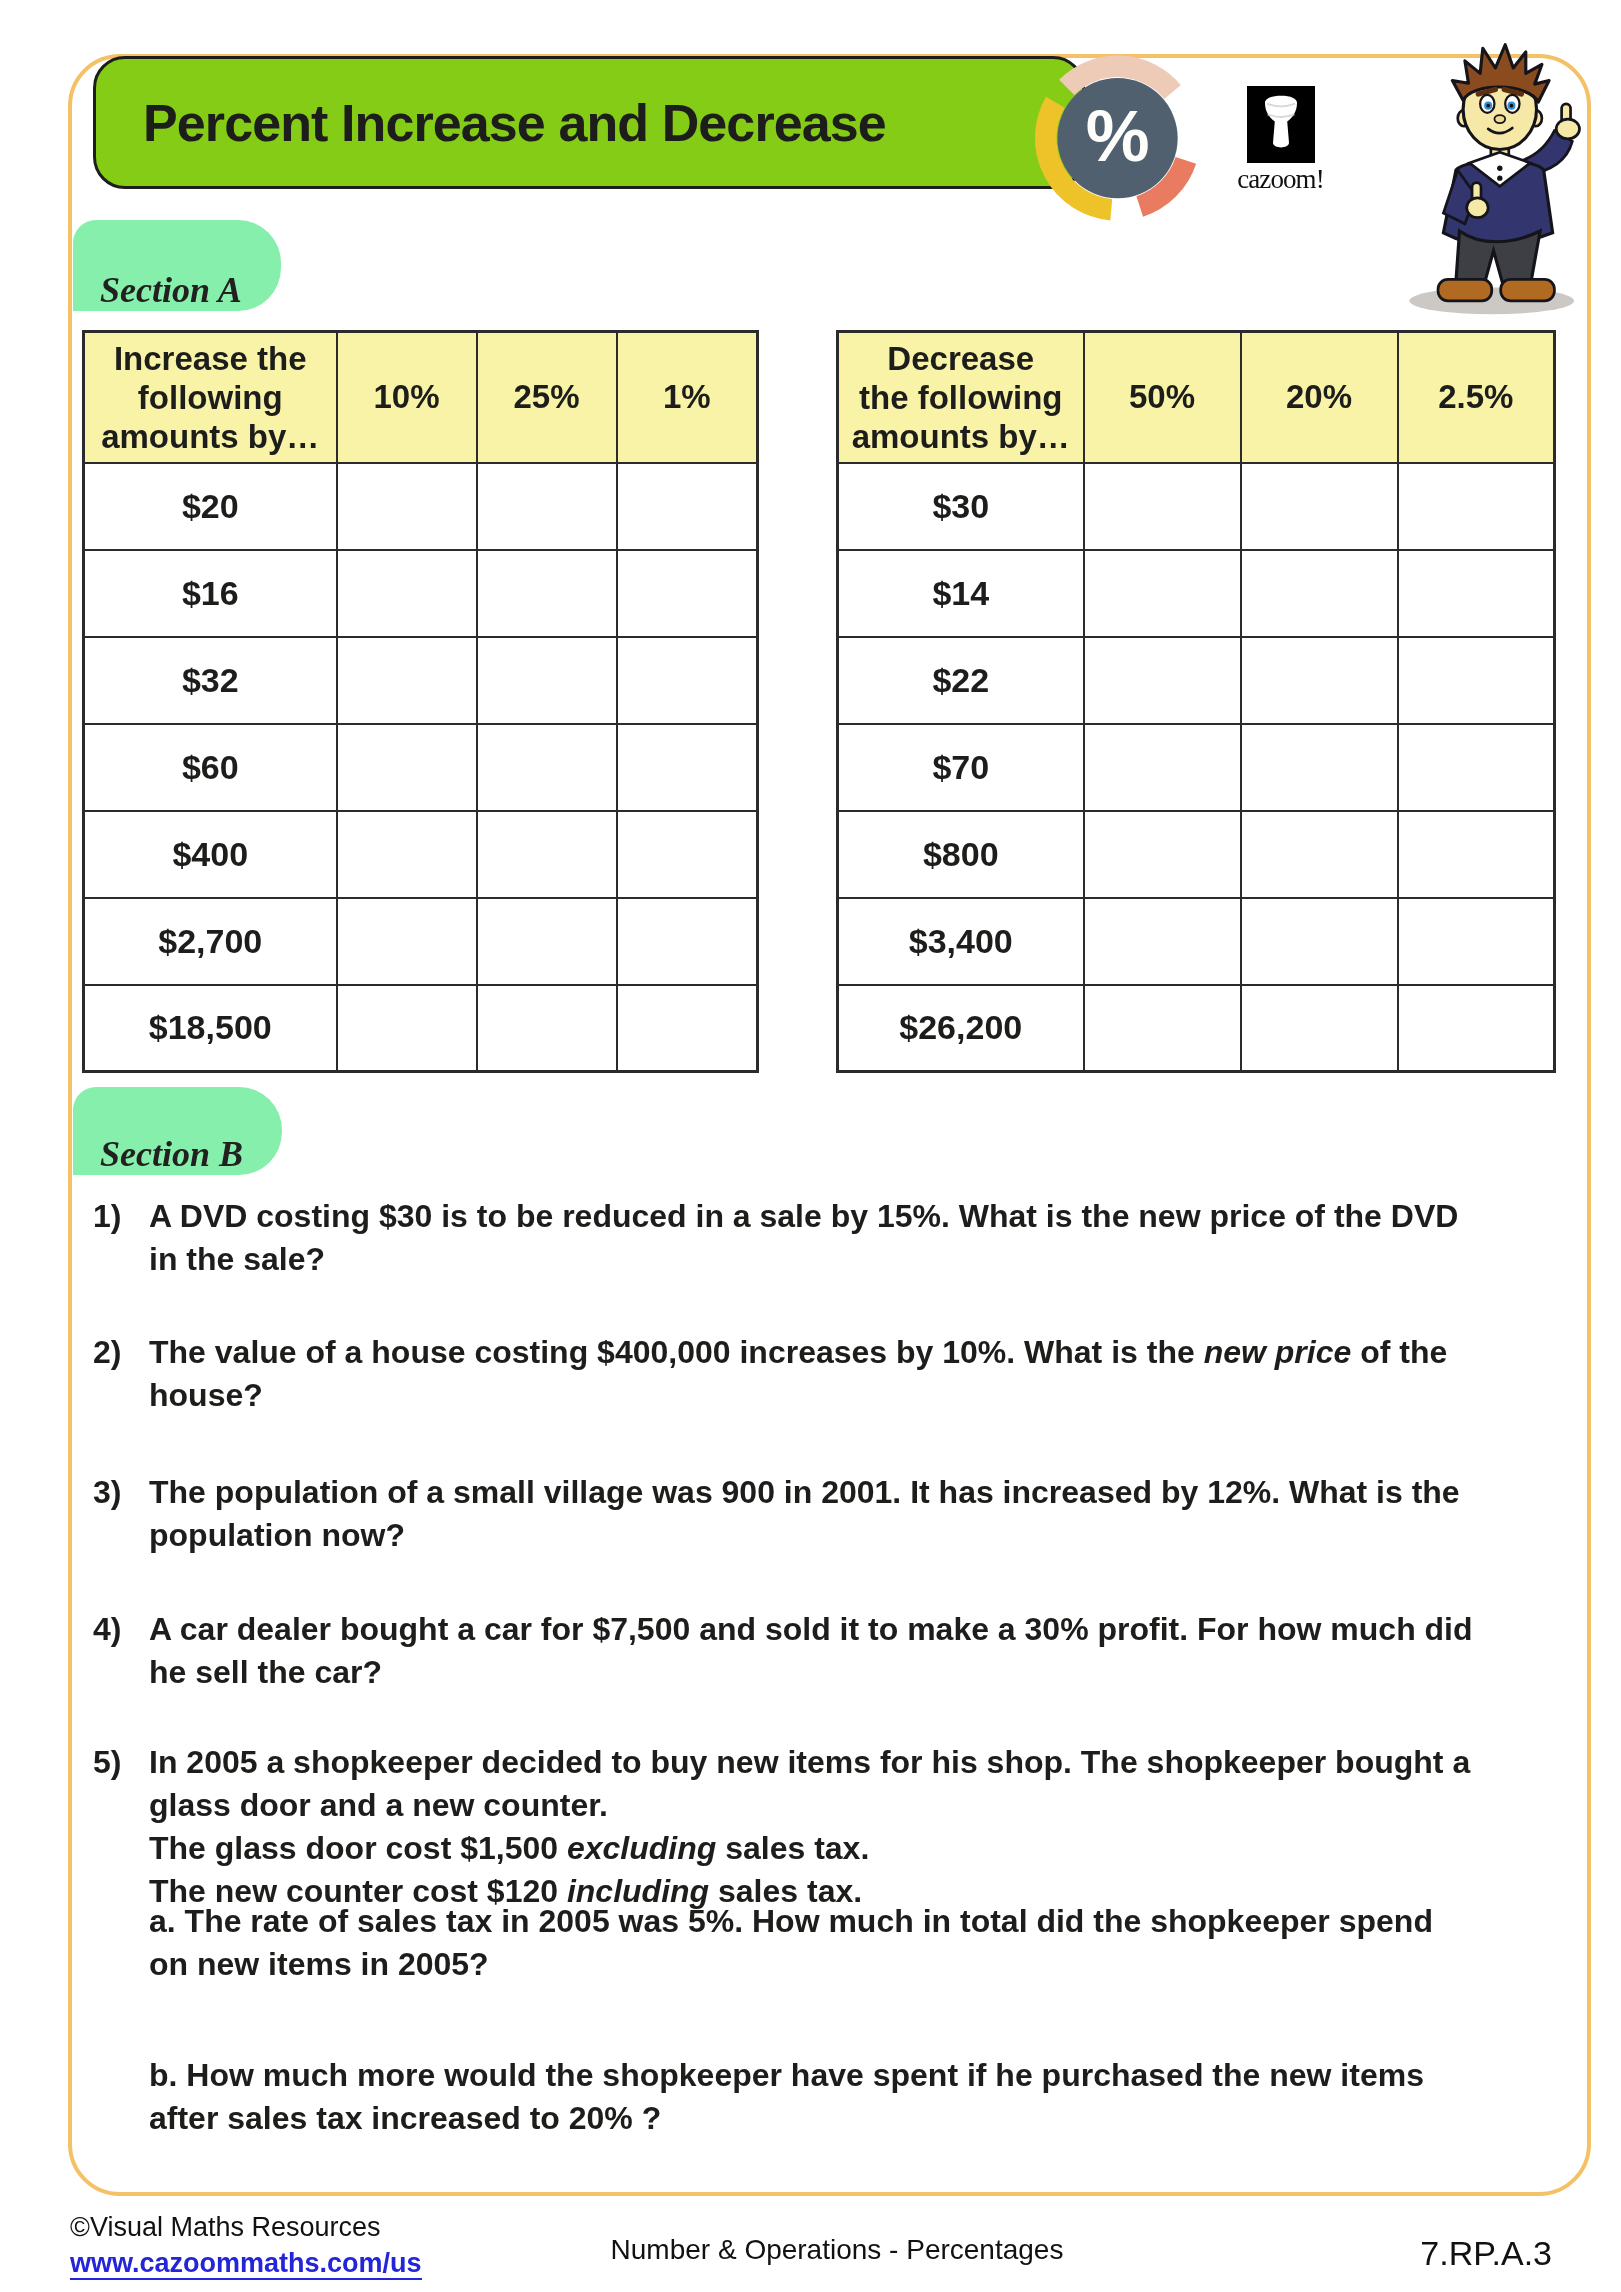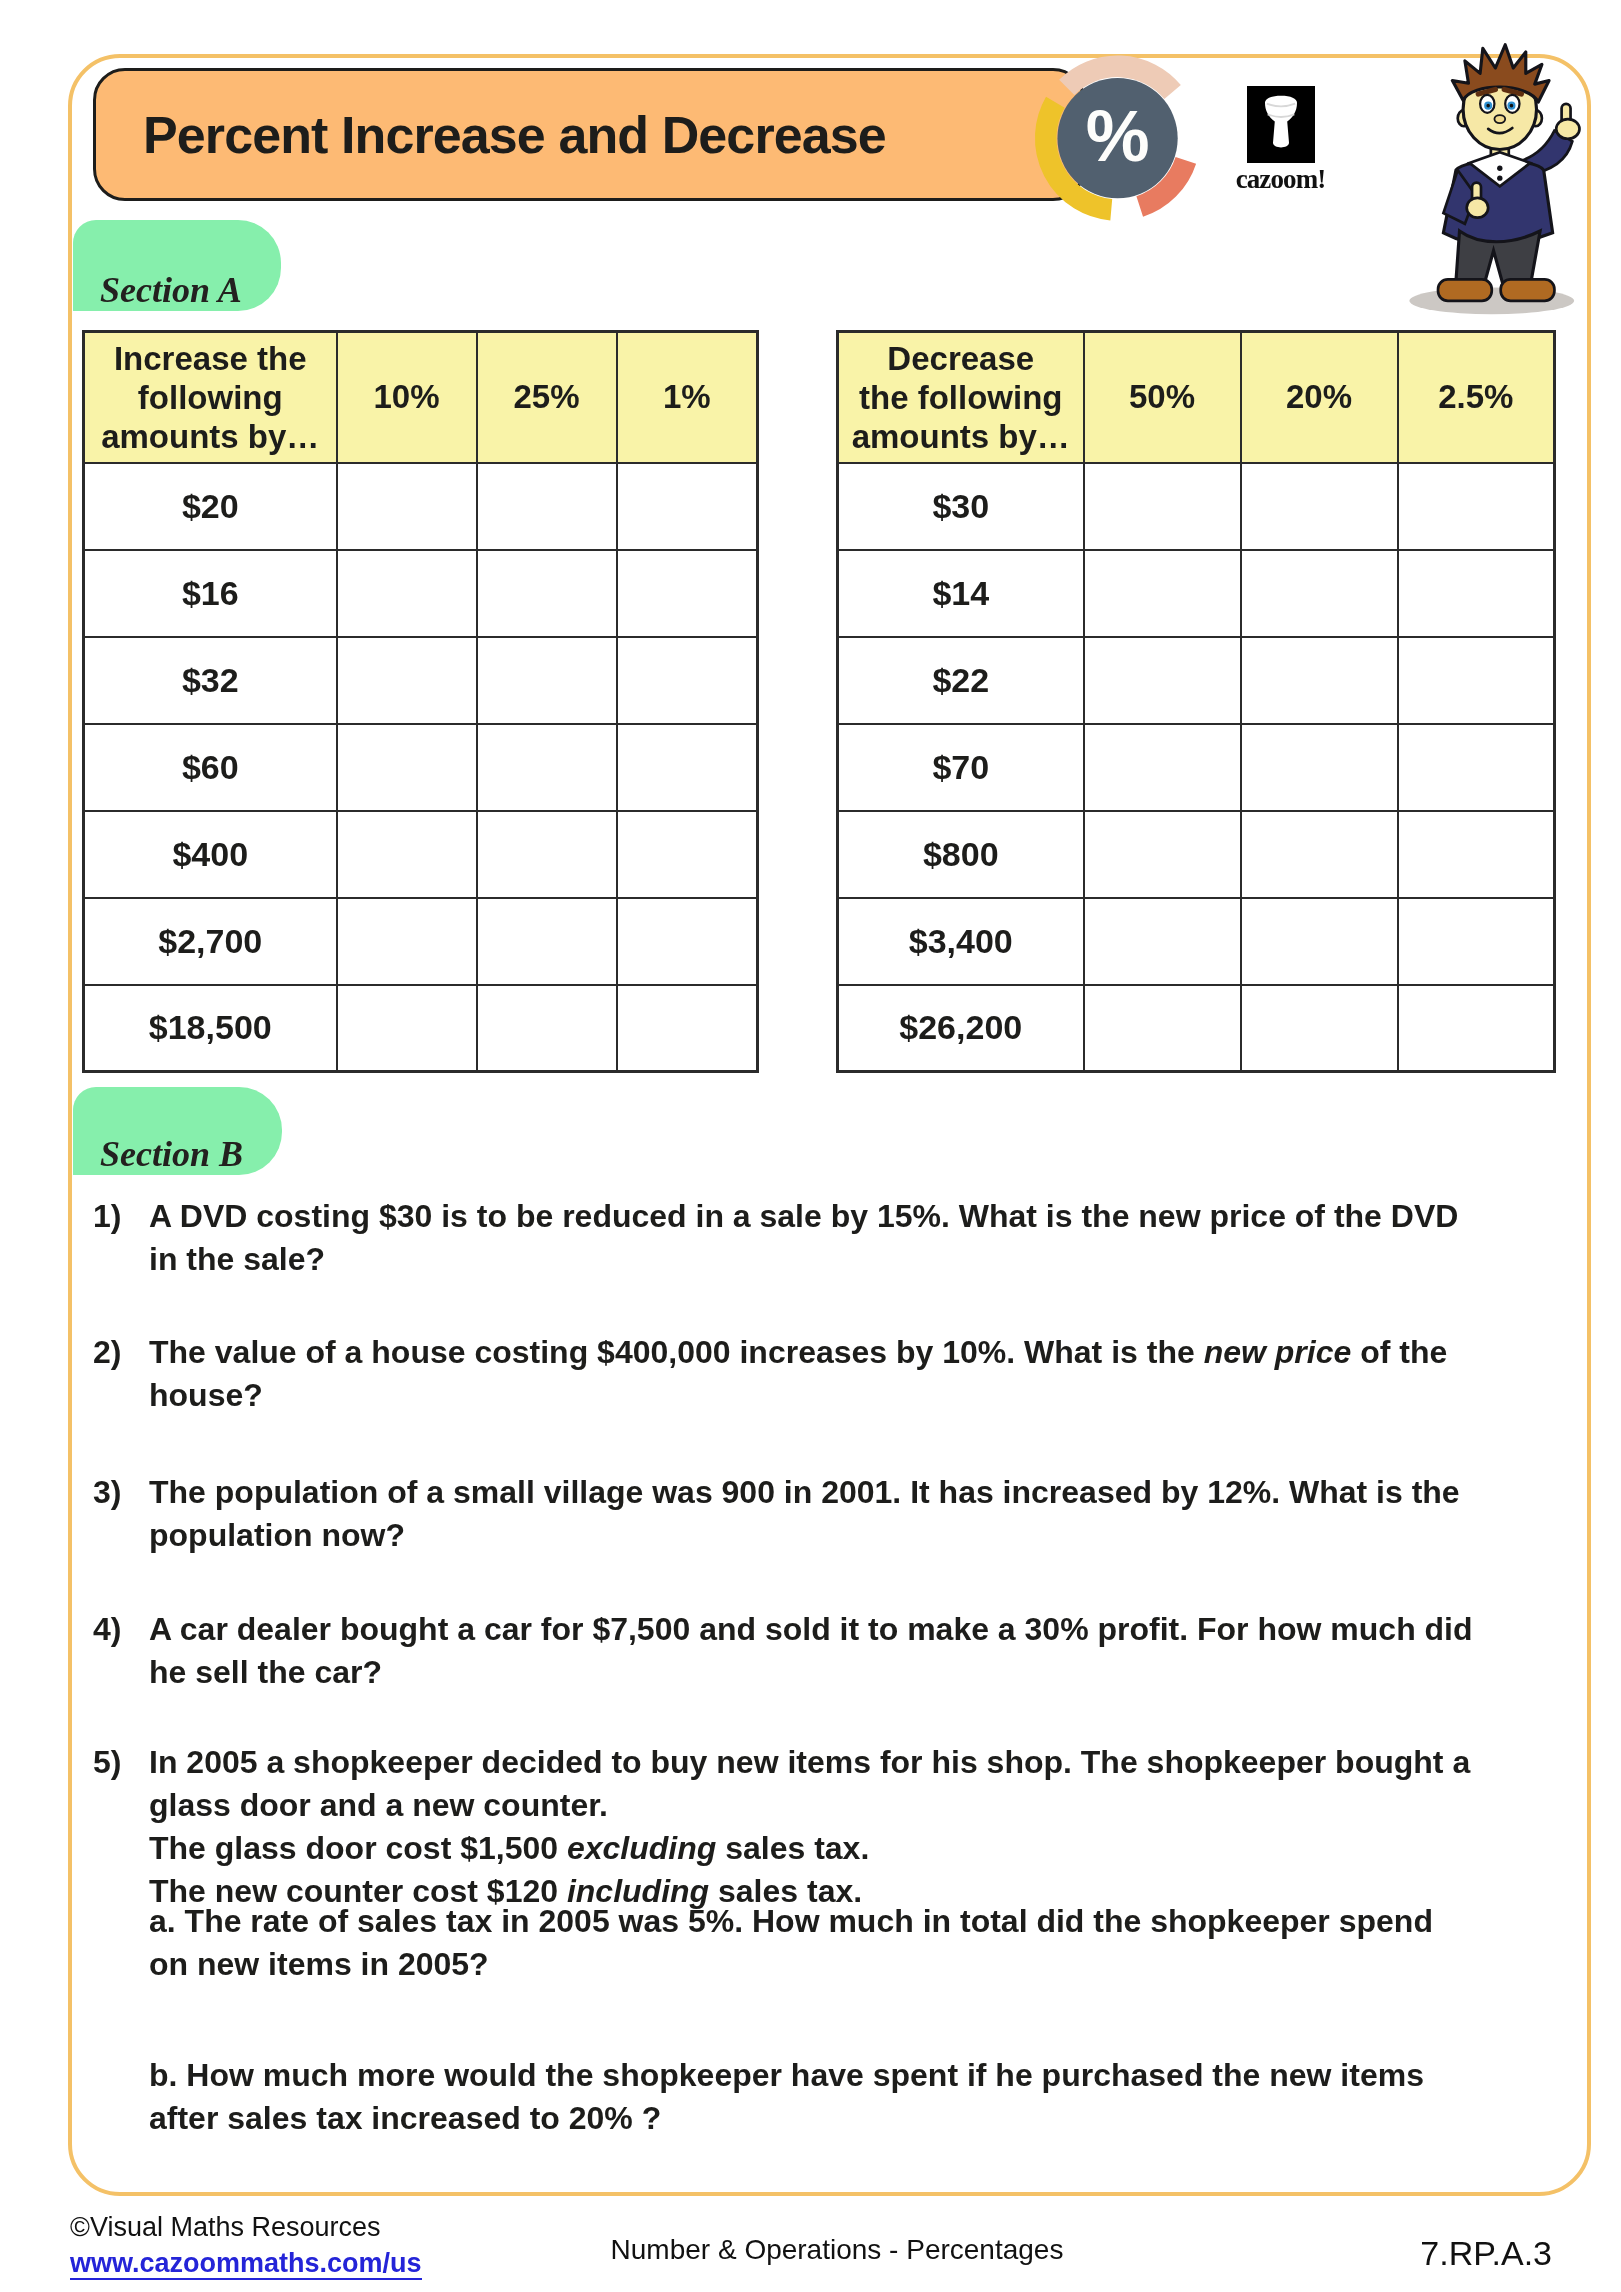--- a/index.html
+++ b/index.html
@@ -3,32 +3,32 @@
 <meta charset="utf-8">
 <style>
   * { box-sizing: border-box; margin: 0; padding: 0; }
   html,body { width:1622px; height:2293px; background:#ffffff;
     font-family:"Liberation Sans", sans-serif; color:#1d1d1b; }
   .page { position:relative; width:1622px; height:2293px; overflow:hidden; background:#fff; }
 
   .frame { position:absolute; left:68px; top:54px; width:1523px; height:2142px;
     border:4.5px solid #f4c167; border-radius:52px; }
 
-  .title-bar { position:absolute; left:93px; top:68px; width:992px; height:133px;
-    background:#fdba74; border:3.6px solid #1d1d1b; border-radius:32px;
+  .title-bar { position:absolute; left:93px; top:56px; width:992px; height:133px;
+    background:#84cc16; border:3.6px solid #1d1d1b; border-radius:32px;
     display:flex; align-items:center; padding-left:47px; z-index:2; }
   .title { font-size:52px; font-weight:bold; letter-spacing:-0.9px; }
 
   .pct-icon { position:absolute; left:1026px; top:43px; z-index:3; }
   .pct-sym { font-family:"Liberation Sans",sans-serif; font-weight:bold; }
 
   .logo { position:absolute; left:1234px; top:86px; width:93px; text-align:center; z-index:3; }
   .logo-box { width:68px; height:77px; background:#000; margin:0 auto;
     display:flex; align-items:center; justify-content:center; }
-  .logo-text { font-family:"Liberation Serif",serif; font-weight:bold; font-size:27px;
+  .logo-text { font-family:"Liberation Serif",serif; font-weight:normal; font-size:27px;
     letter-spacing:-0.9px; color:#111; margin-top:0.9px; }
 
   .character { position:absolute; left:1386px; top:34px; z-index:4; }
 
   .badge { position:absolute; left:73px; background:#86efac;
     border-radius:23px 43px 43px 0; display:flex; align-items:flex-end;
     padding:0 39px 0 27px; font-family:"Liberation Serif",serif;
     font-style:italic; font-weight:bold; font-size:36px; color:#23211f; z-index:2; }
   .badge-a { top:220px; height:91px; }
   .badge-b { top:1087px; height:88px; }

